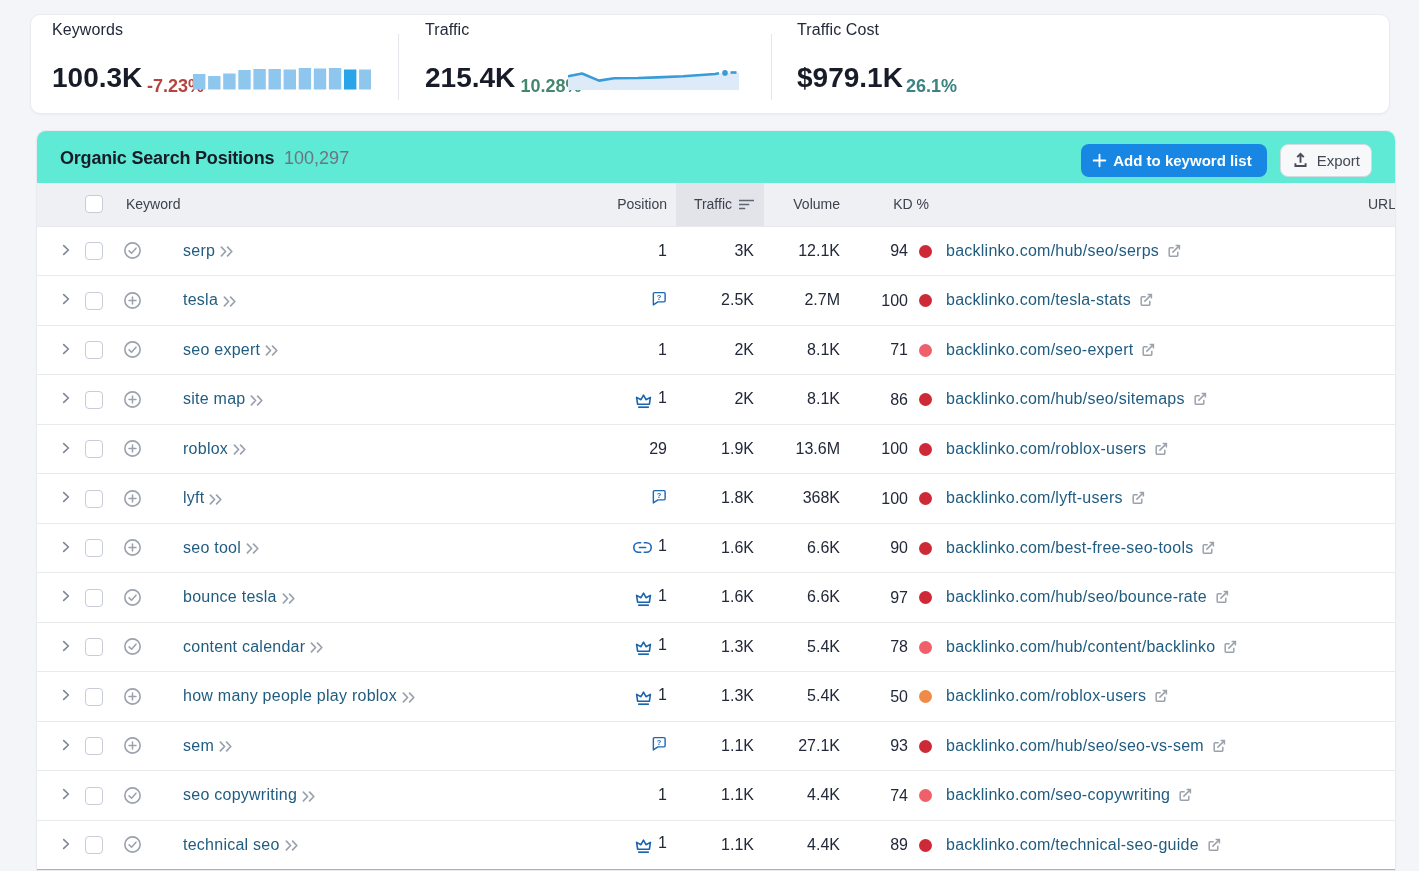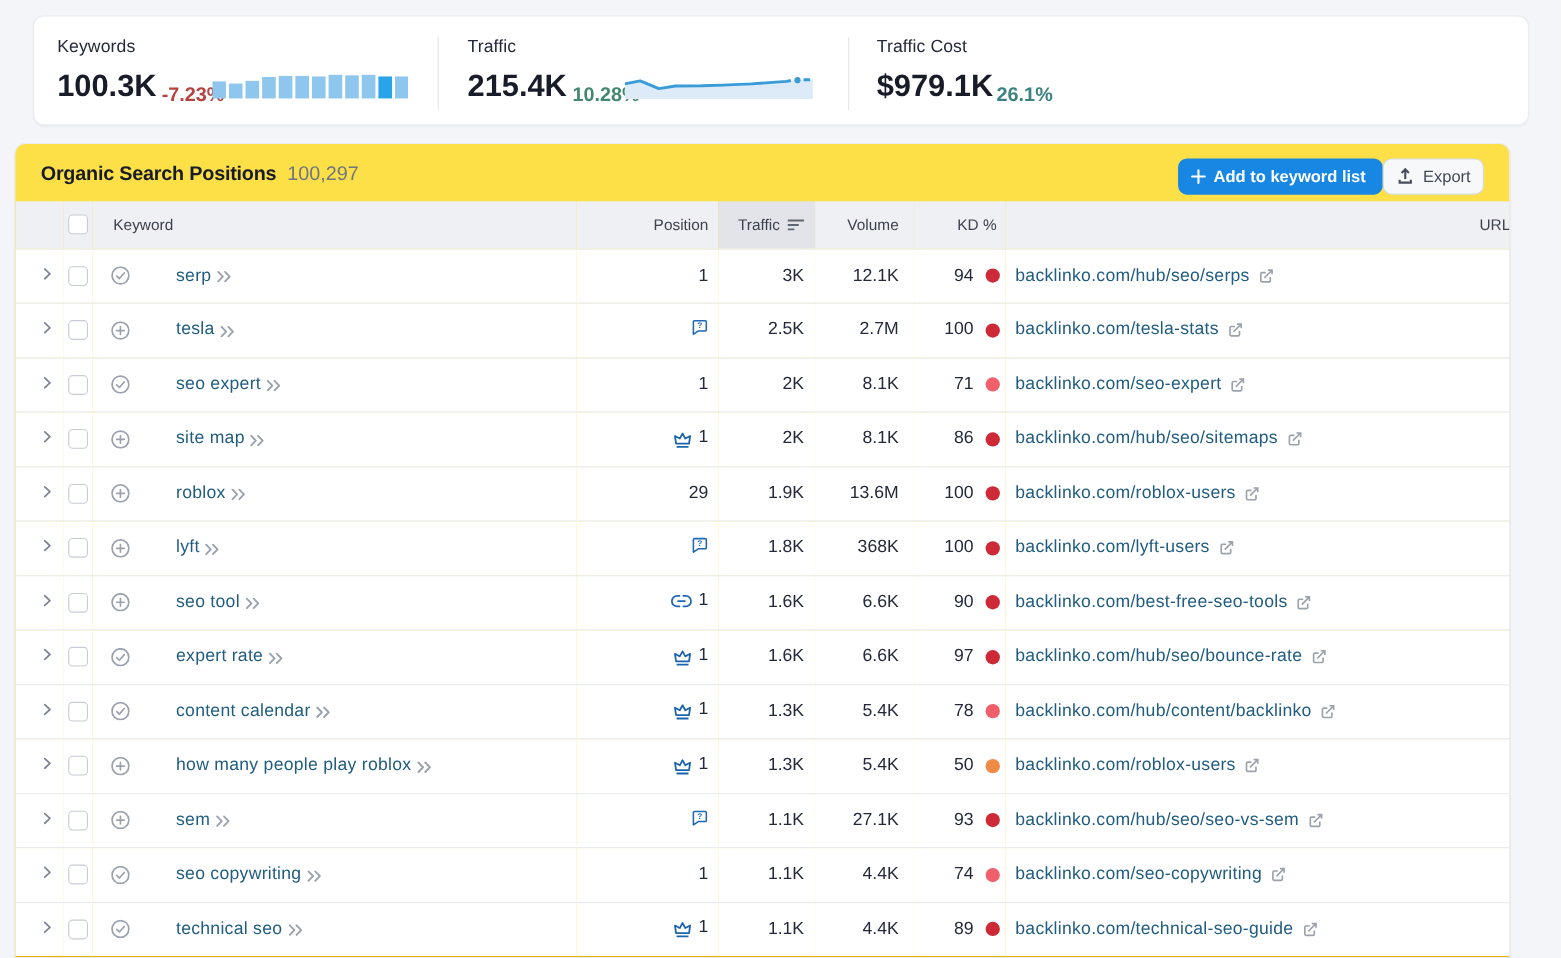--- a/index.html
+++ b/index.html
@@ -1,30 +1,30 @@
 <!DOCTYPE html>
 <html><head><meta charset="utf-8">
 <style>
 * { margin:0; padding:0; box-sizing:border-box; }
 html,body { width:1419px; height:871px; background:#f4f5f8; font-family:"Liberation Sans",sans-serif; overflow:hidden; }
 .statcard { position:absolute; left:30px; top:14px; width:1360px; height:100px; background:#fff; border:1px solid #e9ebf0; border-radius:10px; box-shadow:0 1px 2px rgba(20,30,50,.04); }
 .stat { position:absolute; top:0; height:100%; }
 .s1 { left:21px; width:346px; } .s2 { left:394px; width:346px; } .s3 { left:766px; width:300px; }
-.slabel { position:absolute; top:19px; font-size:16px; color:#23293a; letter-spacing:.1px; }
+.slabel { position:absolute; top:6px; font-size:16px; color:#23293a; letter-spacing:.1px; }
 .sval { position:absolute; left:0; top:47px; font-size:28px; font-weight:bold; color:#181c28; white-space:nowrap; }
 .spct { position:absolute; top:61px; font-size:18px; white-space:nowrap;font-weight:bold; }
 .pct-red { color:#b5443e; } .pct-grn { color:#44876f; } .pct-teal { color:#3b8280; }
 .vdiv { position:absolute; top:19px; height:66px; width:1px; background:#e3e6eb; }
 .bars { position:absolute; left:141px; top:52px; }
 .line { position:absolute; left:143px; top:50px; }
-.maincard { position:absolute; left:13px; top:130px; width:1360px; height:741px; background:#fde047; border:1px solid #e9ebf0; border-radius:10px 10px 0 0; box-shadow:0 1px 2px rgba(20,30,50,.04); overflow:hidden; }
+.maincard { position:absolute; left:36px; top:130px; width:1360px; height:741px; background:#5eead4; border:1px solid #e9ebf0; border-radius:10px 10px 0 0; box-shadow:0 1px 2px rgba(20,30,50,.04); overflow:hidden; }
 .cardhead { position:relative; height:52px; }
 .title { position:absolute; left:23px; top:17px; font-size:18px; font-weight:bold; color:#181c28; letter-spacing:-.2px; }
 .title span { font-weight:normal; color:#6d7482; margin-left:5px; letter-spacing:0; }
-.actions { position:absolute; right:23px; top:13px; display:flex; gap:0; align-items:flex-end;padding-left:44px; }
+.actions { position:absolute; right:23px; top:13px; display:flex; gap:13px; align-items:flex-end;padding-left:44px; }
 .btn { display:flex; align-items:center; height:33px; border-radius:8px; font-size:15px; cursor:default; }
 .btn-blue { background:#1787e3; color:#fff; font-weight:bold; padding:0 15px 0 11px; gap:6px; }
 .btn-gray { background:#f7f8fa; border:1px solid #d5dae1; padding:0 11px; gap:8px; color:#434a56; }
 .pill { border:1px solid #c9cedb; background:#fff; border-radius:10px; font-size:13.5px; color:#434a56; padding:1px 8px 2px; margin-left:2px; }
 table { border-collapse:collapse; table-layout:fixed; width:1359px; }
 col.w-exp{width:44px;} col.w-cb{width:26px;} col.w-kw{width:440px;} col.w-pos{width:129px;} col.w-tr{width:88px;} col.w-vol{width:90px;} col.w-kd{width:83px;} col.w-url{width:459px;}
 thead td { background:#eff0f4; height:43px; font-size:14px; color:#3c424e; }
 thead td.c-tr { background:#e2e4e9; }
 tbody td { height:49.5px; border-top:1px solid #e8eaee; font-size:16px; color:#23293a; background:#fff; }
 tbody tr:last-child td { border-bottom:1px solid #eab308; }
@@ -370,21 +370,21 @@
 <td class="c-exp"><svg width="8" height="12" viewBox="0 0 8 12">
               <path d="M1.7 1.6 L6.4 6 L1.7 10.4" fill="none" stroke="#7d8593" stroke-width="1.6" stroke-linecap="round" stroke-linejoin="round"></path>
             </svg></td>
 <td class="c-cb"><span class="cb"></span></td>
 <td class="c-kw">
             <span class="kwwrap">
               <svg class="circ" width="17" height="17" viewBox="0 0 18 18">
                 <circle cx="9" cy="9" r="8.1" fill="none" stroke="#9ba2ae" stroke-width="1.7"></circle>
                 <path d="M5.4 9.4 L8 11.9 L12.7 6.5" fill="none" stroke="#9ba2ae" stroke-width="1.6" stroke-linecap="round" stroke-linejoin="round"></path>
               </svg>
-              <a class="kw">expert rate</a>
+              <a class="kw">bounce tesla</a>
               <svg class="arr" width="14" height="11" viewBox="0 0 14 11">
                 <path d="M1.4 1.2 L5.6 5.5 L1.4 9.8 M7.6 1.2 L11.8 5.5 L7.6 9.8" fill="none" stroke="#99a1ad" stroke-width="1.7" stroke-linecap="round" stroke-linejoin="round"></path>
               </svg>
             </span>
           </td>
 <td class="c-pos"><span class="pi"><svg width="17" height="17" viewBox="0 0 17 17" style="vertical-align:-3px">
                 <path d="M2.6 12.2 L1.6 5.4 L6 7.7 L8.5 3.1 L11 7.7 L15.4 5.4 L14.4 12.2 Z" fill="none" stroke="#1b64ad" stroke-width="1.6" stroke-linejoin="round"></path>
                 <path d="M3.1 15.2 H13.9" fill="none" stroke="#1b64ad" stroke-width="1.7"></path>
               </svg></span><span class="pn">1</span></td>
 <td class="c-tr">1.6K</td>

